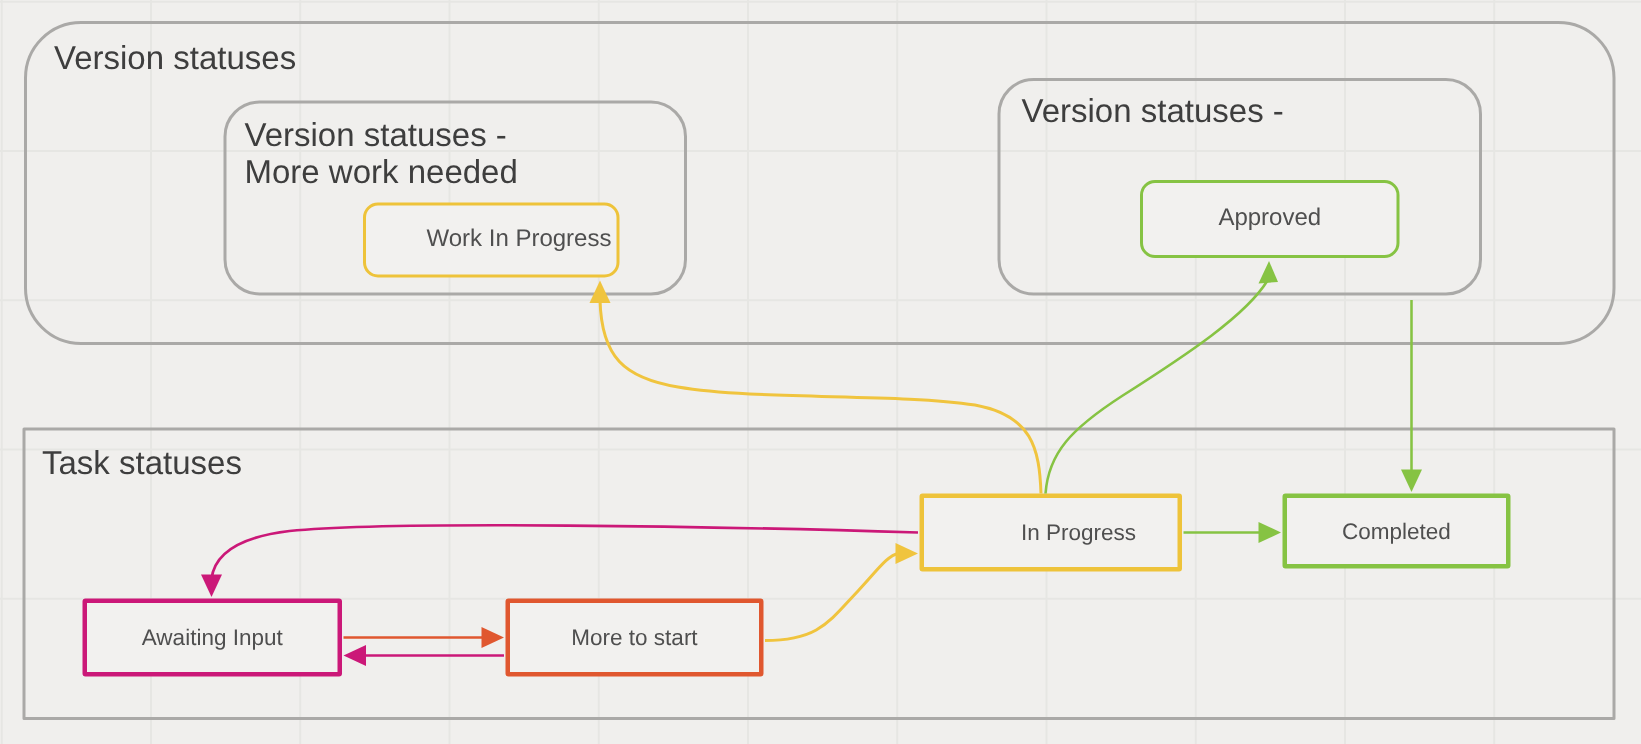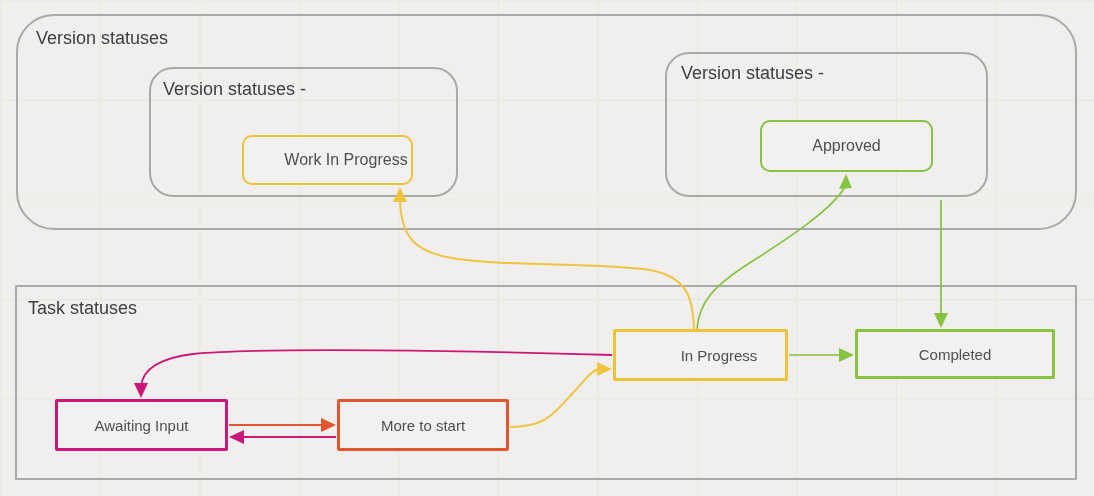--- a/index.html
+++ b/index.html
@@ -11,21 +11,21 @@
       linear-gradient(to right,#e6e6e3 1px,transparent 1px),
       linear-gradient(to bottom,#e6e6e3 1px,transparent 1px);
     background-size:99.5px 99.5px;
     background-position:0.5px 0.5px;
   }
   .container{
     position:absolute;border:2px solid #aaa9a7;box-sizing:border-box;
     background:transparent;
   }
   .container-title{
-    position:absolute;color:#3e3e3e;font-size:18px;line-height:25px;
+    position:absolute;color:#3e3e3e;font-size:22px;line-height:25px;
     white-space:nowrap;
   }
   .node{
     position:absolute;box-sizing:border-box;background:#f2f1ef;
     display:flex;align-items:center;justify-content:center;
     color:#4f4f4f;font-size:16px;white-space:nowrap;
   }
   .node.task{font-size:15px;border-width:3px;border-style:solid;border-radius:2px;}
   .node.version{border-width:2.5px;border-style:solid;border-radius:10px;}
   .b-yellow{border-color:#eec33a;padding-left:37px;}
@@ -45,20 +45,21 @@
 </style>
 </head>
 <body>
 
 <div class="container z10" style="left:16px;top:14px;width:1061px;height:216px;border-radius:38px;"></div>
 <div class="container-title z20" style="left:36px;top:26px;">Version statuses</div>
 
 <div class="container z10" style="left:149px;top:67px;width:309px;height:130px;border-radius:24px;"></div>
 <div class="container-title z20" style="left:163px;top:77px;">
   <div>Version statuses -</div>
+  <div>More work needed</div>
 </div>
 
 <div class="container z10" style="left:665px;top:52px;width:323px;height:145px;border-radius:24px;"></div>
 <div class="container-title z20" style="left:681px;top:61px;">
   <div>Version statuses -</div>
 </div>
 
 <div class="container z10" style="left:15px;top:285px;width:1062px;height:195px;border-radius:1px;"></div>
 <div class="container-title z20" style="left:28px;top:296px;">Task statuses</div>
 
@@ -67,21 +68,21 @@
 </div>
 
 <div class="node version b-green z20" style="left:760px;top:120px;width:173px;height:52px;">
   <span>Approved</span>
 </div>
 
 <div class="node task b-yellow z20" style="left:613px;top:329px;width:175px;height:52px;">
   <span>In Progress</span>
 </div>
 
-<div class="node task b-green z20" style="left:855px;top:329px;width:200px;height:50px;">
+<div class="node task b-green z20" style="left:855px;top:329px;width:152px;height:50px;">
   <span>Completed</span>
 </div>
 
 <div class="node task b-magenta z20" style="left:55px;top:399px;width:173px;height:52px;">
   <span>Awaiting Input</span>
 </div>
 
 <div class="node task b-orange z20" style="left:337px;top:399px;width:172px;height:52px;">
   <span>More to start</span>
 </div>

